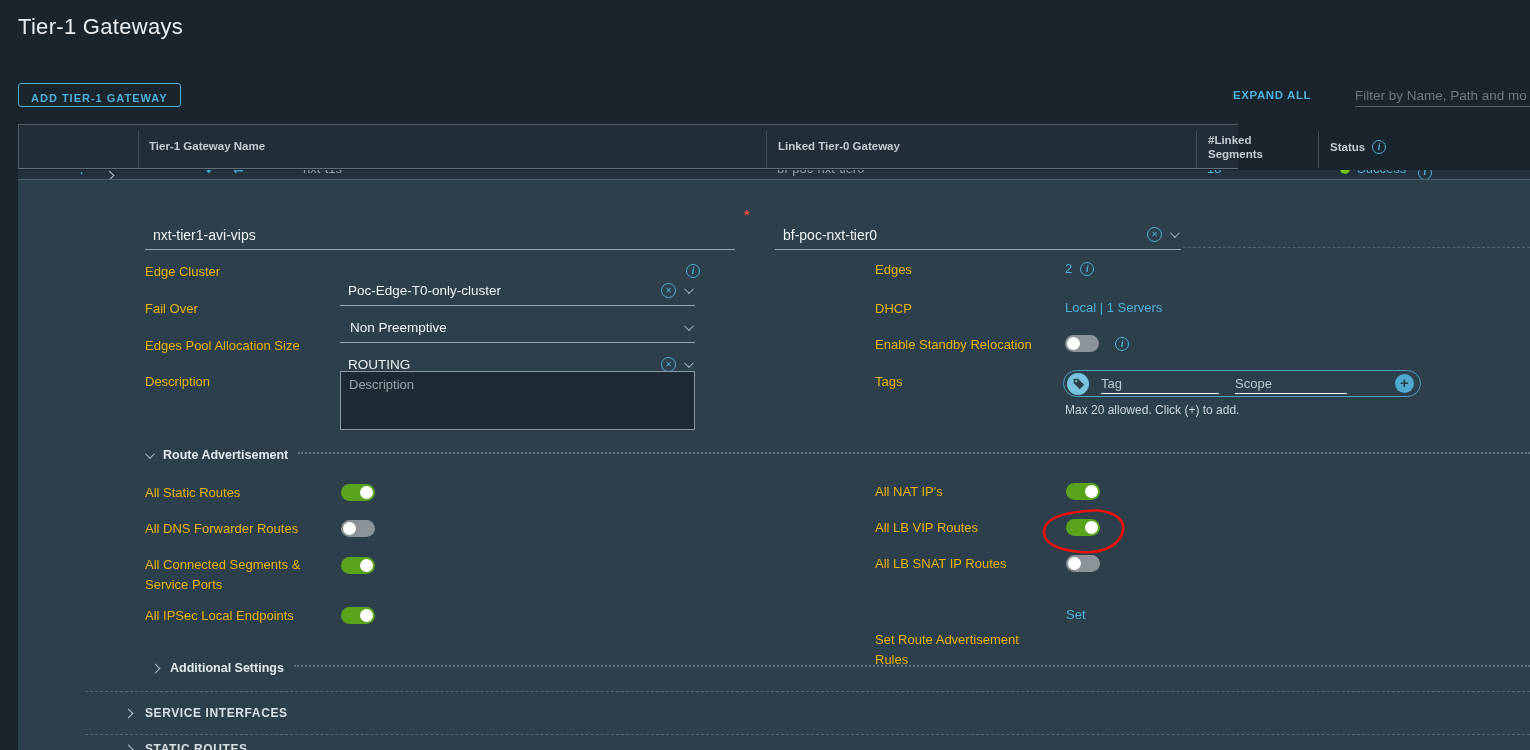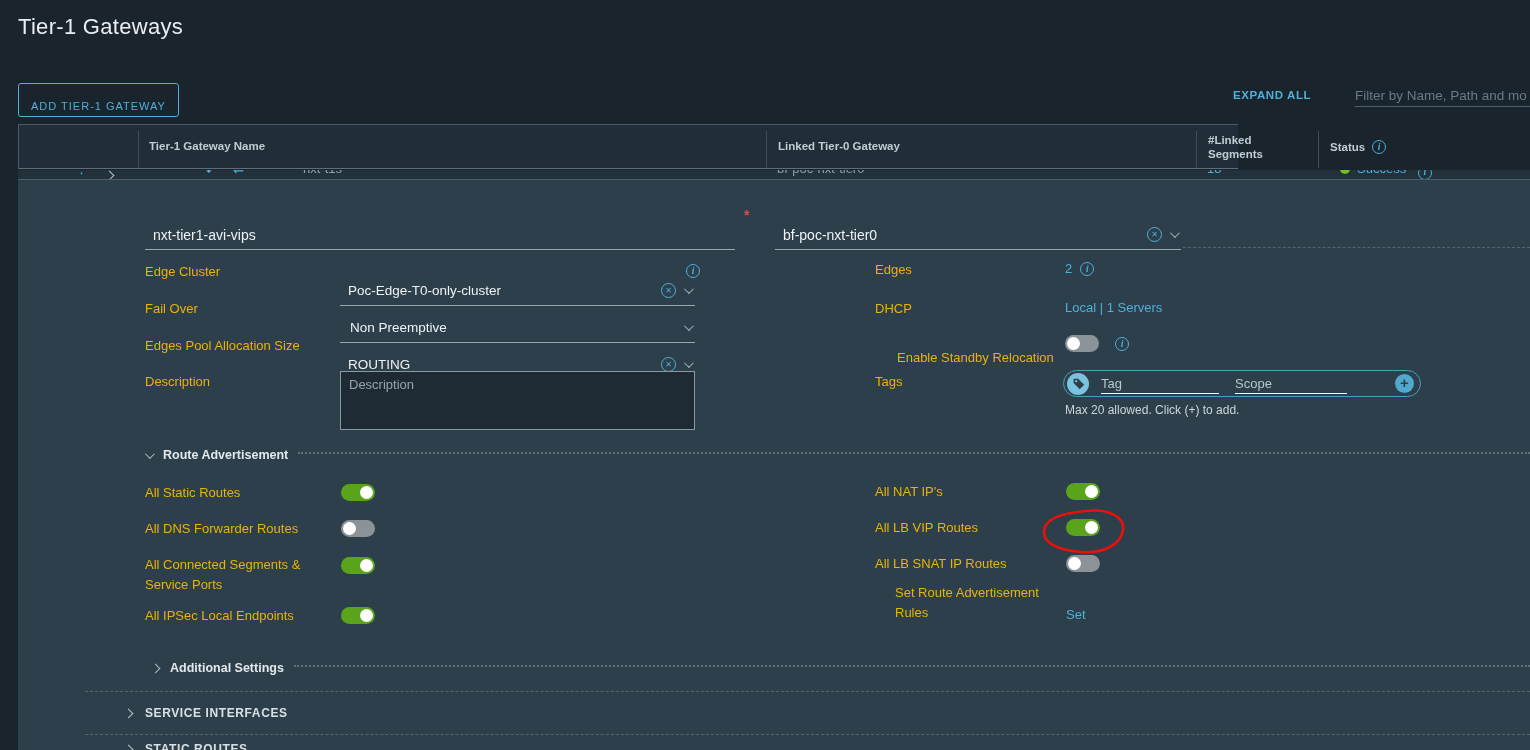--- a/index.html
+++ b/index.html
@@ -9,22 +9,22 @@
     background: #1a242d; overflow: hidden; color: #d6dde1;
   }
   
   .page-title {
     position: absolute; left: 18px; top: 14px;
     font-size: 22px; font-weight: 300; color: #e9eef1; letter-spacing: .3px;
   }
   .add-btn {
     position: absolute; left: 18px; top: 83px; height: 24px;
     background: transparent; border: 1px solid #4fb0d9; border-radius: 3px;
-    color: #4fb0d9; font-size: 11px; font-weight: 400; letter-spacing: 1px;
-    padding: 16px 12px; font-family: inherit; cursor: pointer;
+    color: #4fb0d9; font-size: 11px; font-weight: 700; letter-spacing: 1px;
+    padding: 8px 12px; font-family: inherit; cursor: pointer;
   }
   .expand-all {
     position: absolute; left: 1233px; top: 89px;
     color: #4fb0d9; font-size: 11.5px; font-weight: 600; letter-spacing: .6px; cursor: pointer;
   }
   .filter-input {
     position: absolute; left: 1355px; top: 85px; width: 180px; height: 22px;
     background: transparent; border: none; border-bottom: 1px solid #505f6a;
     color: #8c99a3; font-size: 13.5px; font-family: inherit; outline: none;
   }
@@ -221,21 +221,21 @@
 
     <div class="abs lbl" style="left:857px; top:82px;">Edges</div>
     <div class="abs" style="left:1047px; top:81px; display:flex; align-items:center; gap:8px;">
       <span class="link">2</span>
       <span class="info-ic">i</span>
     </div>
 
     <div class="abs lbl" style="left:857px; top:121px;">DHCP</div>
     <a class="abs link" style="left:1047px; top:120px;">Local | 1 Servers</a>
 
-    <div class="abs lbl" style="left:857px; top:170px;margin-left:22px;">Enable Standby Relocation</div>
+    <div class="abs lbl" style="left:857px; top:157px;">Enable Standby Relocation</div>
     <div class="abs" style="left:1047px; top:155px;">
       <div class="toggle off"><span class="knob"></span></div>
     </div>
     <span class="abs info-ic" style="left:1097px; top:157px;">i</span>
 
     <div class="abs lbl" style="left:857px; top:194px;">Tags</div>
     <div class="abs tags-pill" style="left:1045px; top:190px; width:358px;">
       <span class="tag-circle">
         <svg width="13" height="13" viewBox="0 0 16 16" aria-hidden="true">
           <path d="M2 2h5.5L15 9.5 9.5 15 2 7.5z" fill="#2d3f4a"></path>
@@ -285,21 +285,21 @@
     </div>
     <svg class="annotation-svg" style="left:1022px; top:326px;" width="88" height="52" viewBox="0 0 88 52">
       <path d="M46 5 C 70 2, 85 12, 83 24 C 81 38, 64 48, 41 46 C 19 44, 4 38, 4 26 C 4 13, 22 7, 46 5 Z" fill="none" stroke="#e8120c" stroke-width="2.6" stroke-linecap="round"></path>
     </svg>
 
     <div class="abs lbl" style="left:857px; top:376px;">All LB SNAT IP Routes</div>
     <div class="abs" style="left:1048px; top:375px;">
       <div class="toggle off"><span class="knob"></span></div>
     </div>
 
-    <div class="abs lbl" style="left:857px; top:403px; width:172px; line-height:20px;margin-left:20px;">Set Route Advertisement Rules</div>
+    <div class="abs lbl" style="left:857px; top:450px; width:172px; line-height:20px;">Set Route Advertisement Rules</div>
     <a class="abs link" style="left:1048px; top:427px;">Set</a>
 
     <div class="abs section-hdr" style="left:134px; right:0; top:481px;">
       <span class="chev-right" style="border-color:#aebcc4;"></span>
       <span class="title">Additional Settings</span>
       <span class="dotted"></span>
     </div>
 
     <div class="abs dash-sep" style="left:67px; right:0; top:511px;"></div>
 

